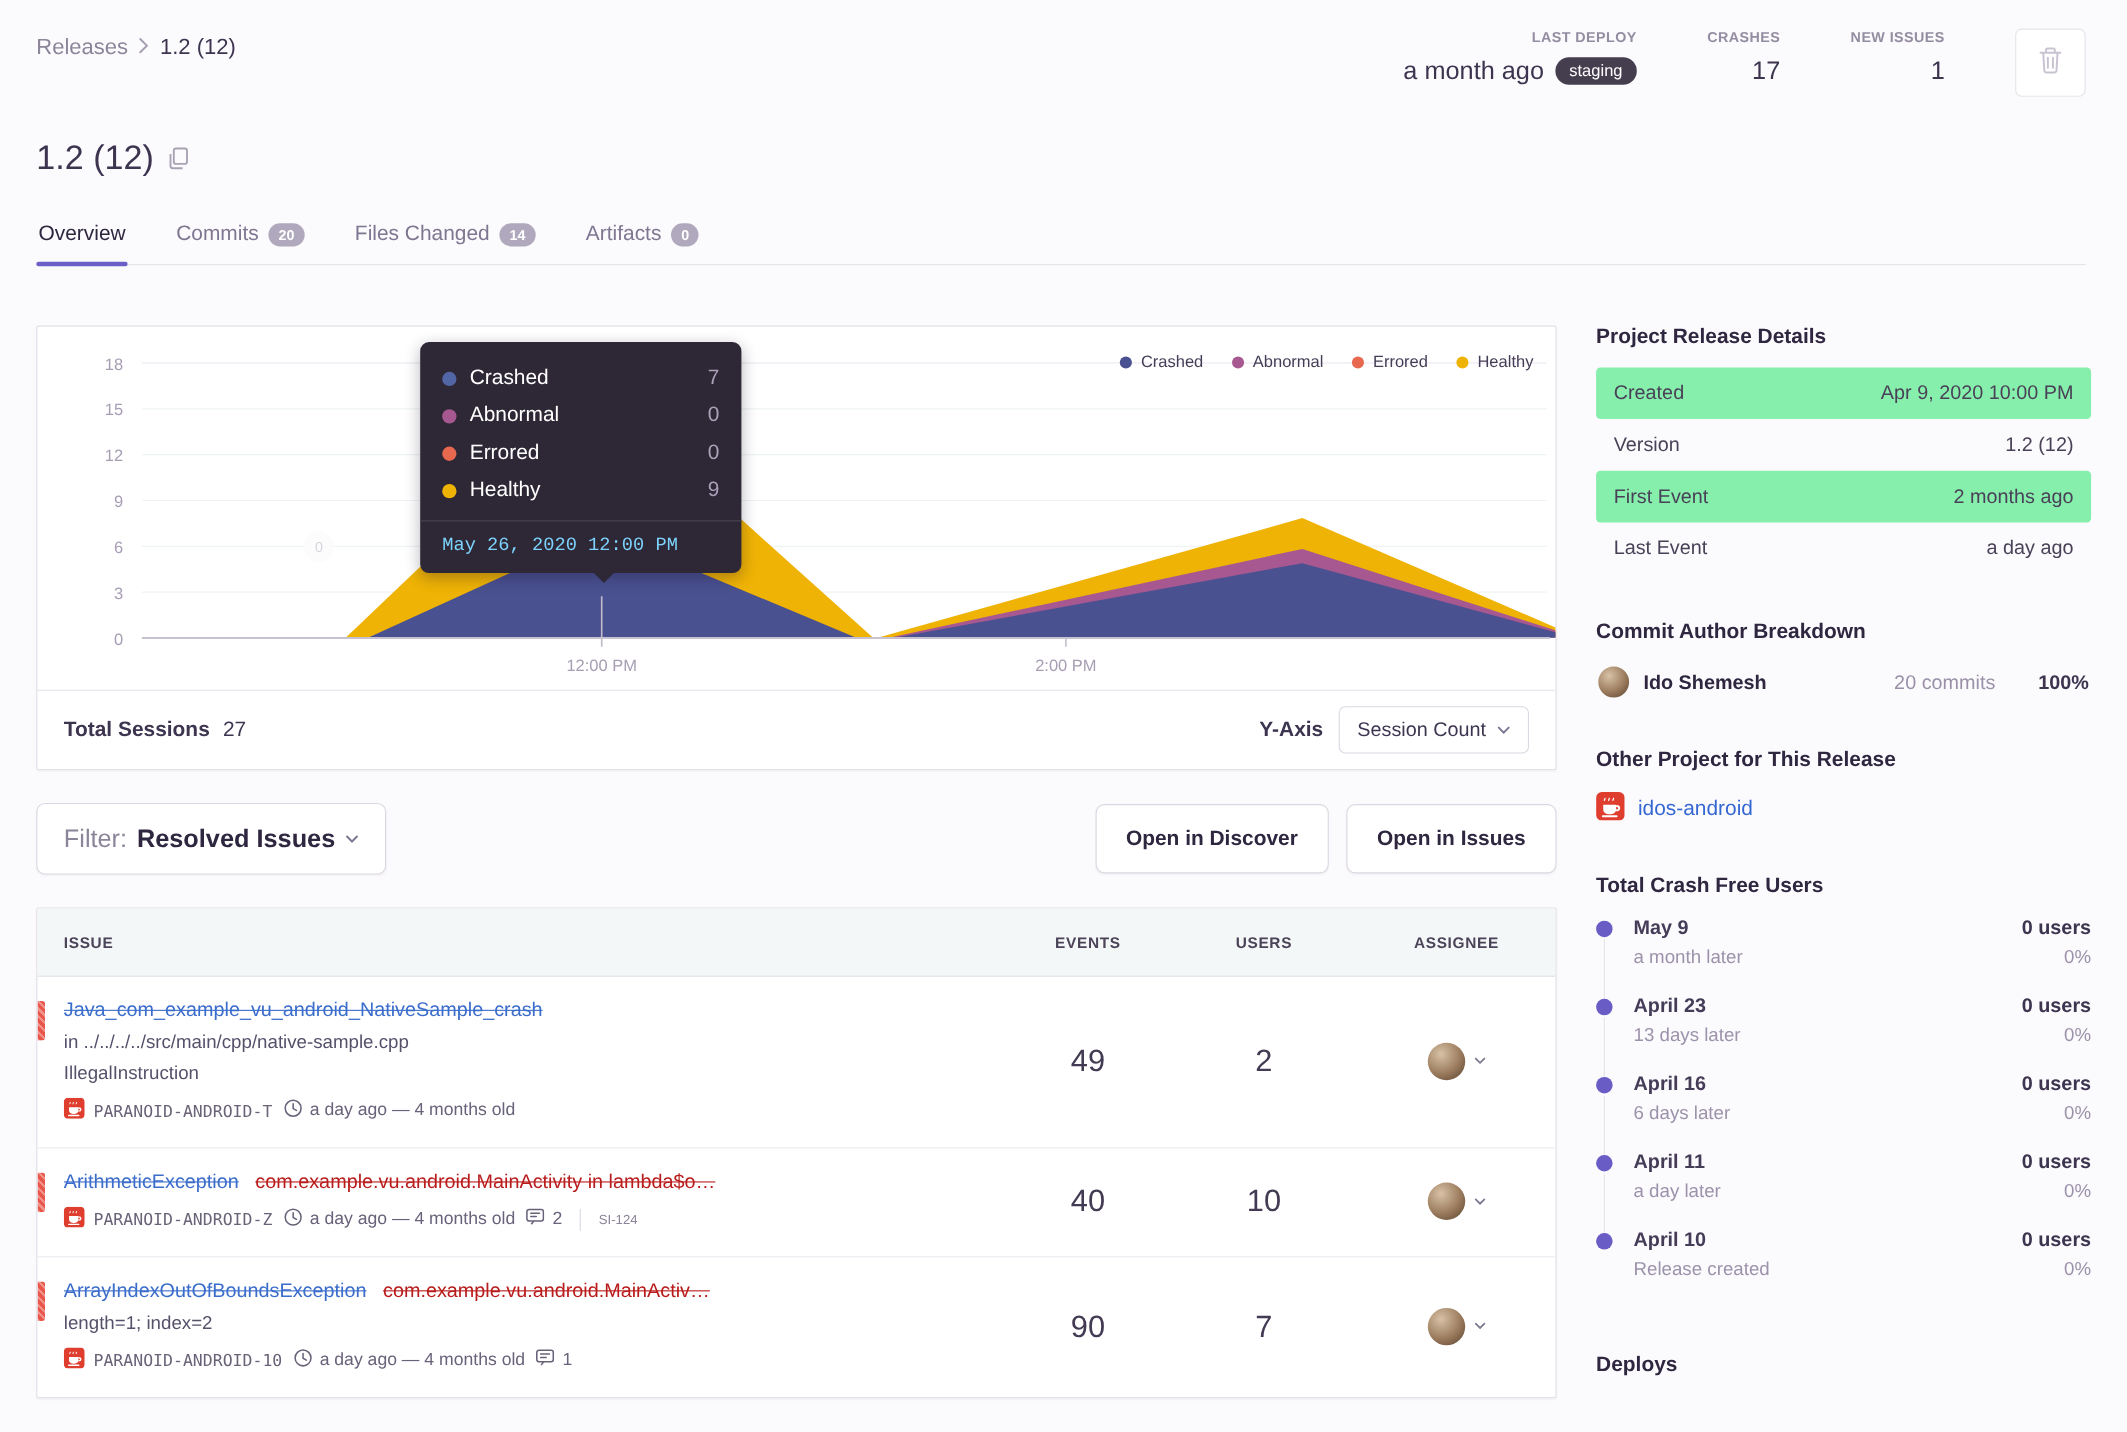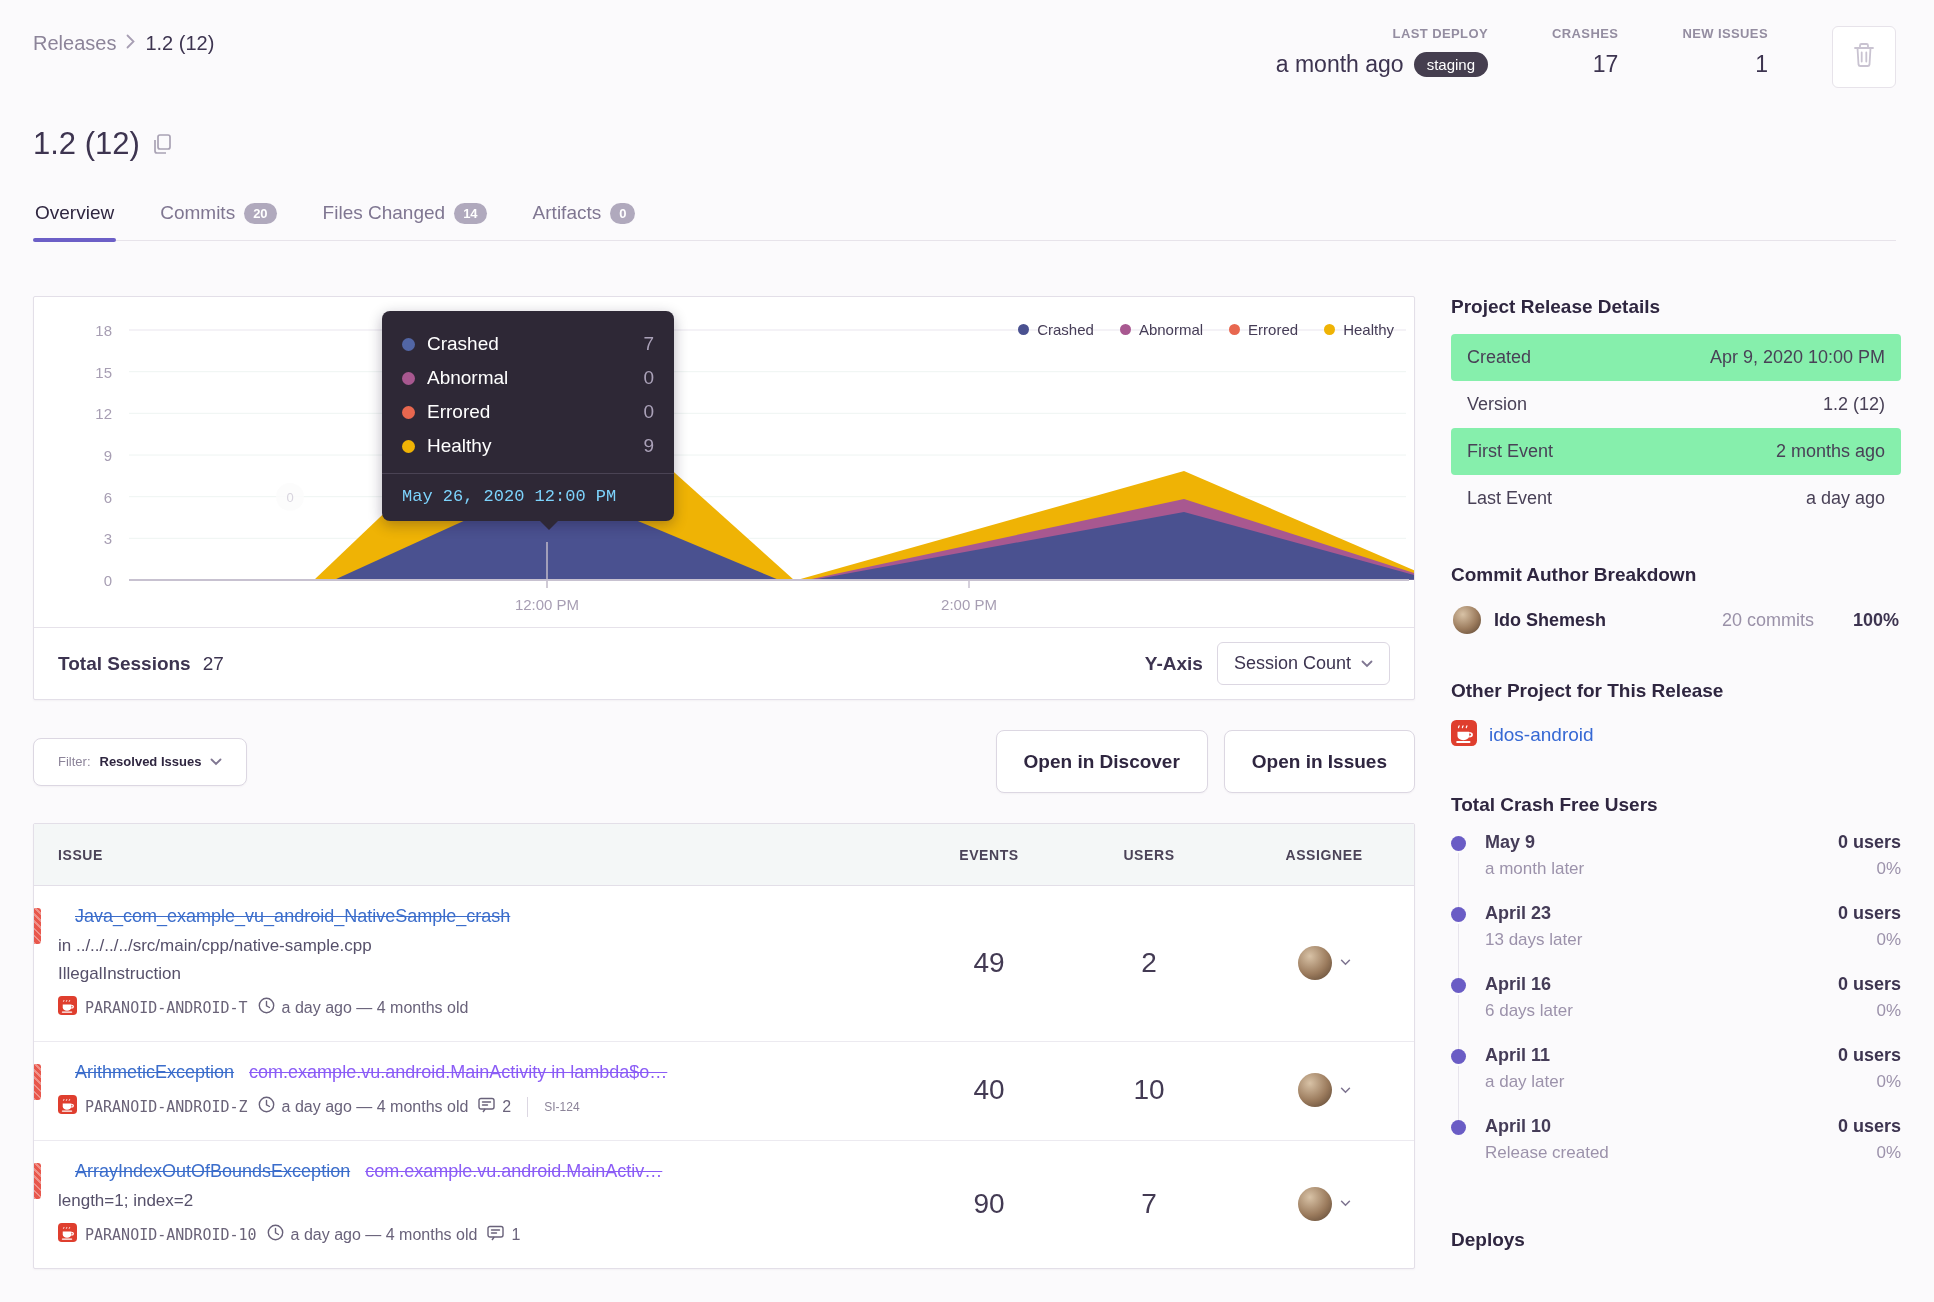--- a/index.html
+++ b/index.html
@@ -58,44 +58,44 @@
   .chart-footer { border-top:1px solid #e6e2ea; height:72px; display:flex; align-items:center; padding:0 24px; }
   .cf-label { font-size:19px; font-weight:700; color:#3d3450; margin-right:12px; }
   .cf-value { font-size:19px; color:#3d3450; }
   .cf-right { margin-left:auto; display:flex; align-items:center; gap:14px; }
   .yaxis-select { border:1px solid #dcd7e2; border-radius:6px; padding:10px 16px; font-size:18px; color:#3d3450;
                   display:flex; align-items:center; gap:10px; background:#fff; cursor:pointer; }
   .chev { color:#7f7691; display:inline-flex; }
 
   
   .filter-row { display:flex; margin-top:30px; align-items:center; }
-  .filter-btn { background:#fff; border:1px solid #dcd7e2; border-radius:8px; height:48px; padding:0 24px;
-                display:flex; align-items:center; gap:9px; font-size:13px; cursor:pointer; box-shadow:0 1px 2px rgba(40,30,60,.04); }
+  .filter-btn { background:#fff; border:1px solid #dcd7e2; border-radius:8px; height:65px; padding:0 24px;
+                display:flex; align-items:center; gap:9px; font-size:23px; cursor:pointer; box-shadow:0 1px 2px rgba(40,30,60,.04); }
   .filter-label { color:#8c8499; }
   .filter-value { color:#2f2640; font-weight:700; }
   .filter-actions { margin-left:auto; display:flex; gap:16px; }
   .action-btn { background:#fff; border:1px solid #dcd7e2; border-radius:8px; height:63px; padding:0 27px;
                 font-size:19px; font-weight:700; color:#2f2640; display:flex; align-items:center; cursor:pointer;
                 box-shadow:0 1px 2px rgba(40,30,60,.04); }
 
   
   .issues-card { margin-top:30px; overflow:hidden; }
   .t-grid { display:grid; grid-template-columns:1fr 150px 170px 180px; align-items:center; }
   .t-head { background:#f4f7f7; border-bottom:1px solid #e3dfe8; height:62px; }
   .th { font-size:14px; font-weight:700; letter-spacing:.6px; color:#4b4358; }
   .th.first { padding-left:24px; text-align:left; }
   .th.num { text-align:center; }
   .issue-row { border-bottom:1px solid #eceaf0; position:relative; padding:20px 0 22px; }
   .issue-row:last-child { border-bottom:none; }
   .level-bar { position:absolute; left:0; top:22px; width:7px; height:36px; background:#e8574c; border-radius:0 3px 3px 0;
                background-image:repeating-linear-gradient(45deg, rgba(255,255,255,.35) 0 2px, transparent 2px 5px); }
   .issue-main { padding-left:24px; min-width:0; }
   .issue-title-line { font-size:18px; white-space:nowrap; overflow:hidden; text-overflow:ellipsis; margin-bottom:9px; }
-  .issue-link { color:#3b6dcb; text-decoration:line-through; font-weight:500; cursor:pointer;margin-left:17px; }
-  .issue-culprit { color:#8b5cf6; text-decoration:line-through; margin-left:10px; }
+  .issue-link { color:#3b6dcb; text-decoration:line-through; font-weight:500; cursor:pointer; }
+  .issue-culprit { color:#b91c1c; text-decoration:line-through; margin-left:10px; }
   .issue-sub { font-size:17px; color:#56506a; margin-bottom:8px; }
   .issue-meta { display:flex; align-items:center; gap:10px; margin-top:12px; }
   .proj-badge { display:flex; align-items:center; gap:8px; font-family:"DejaVu Sans Mono", monospace;
                 font-size:15px; color:#6a6378; }
   .meta-item { display:flex; align-items:center; gap:7px; font-size:16px; color:#69627a; }
   .meta-sep { width:1px; height:20px; background:#dcd7e2; margin:0 6px; }
   .short-id { font-size:12px; color:#8c8499; }
   .cell-num { font-size:28px; color:#433a53; text-align:center; }
   .cell-assignee { display:flex; align-items:center; justify-content:center; gap:8px; }
   .avatar { border-radius:50%; background:radial-gradient(circle at 35% 30%, #d8c2a6, #9b7b5d 55%, #5d4734 95%); flex:none; }

